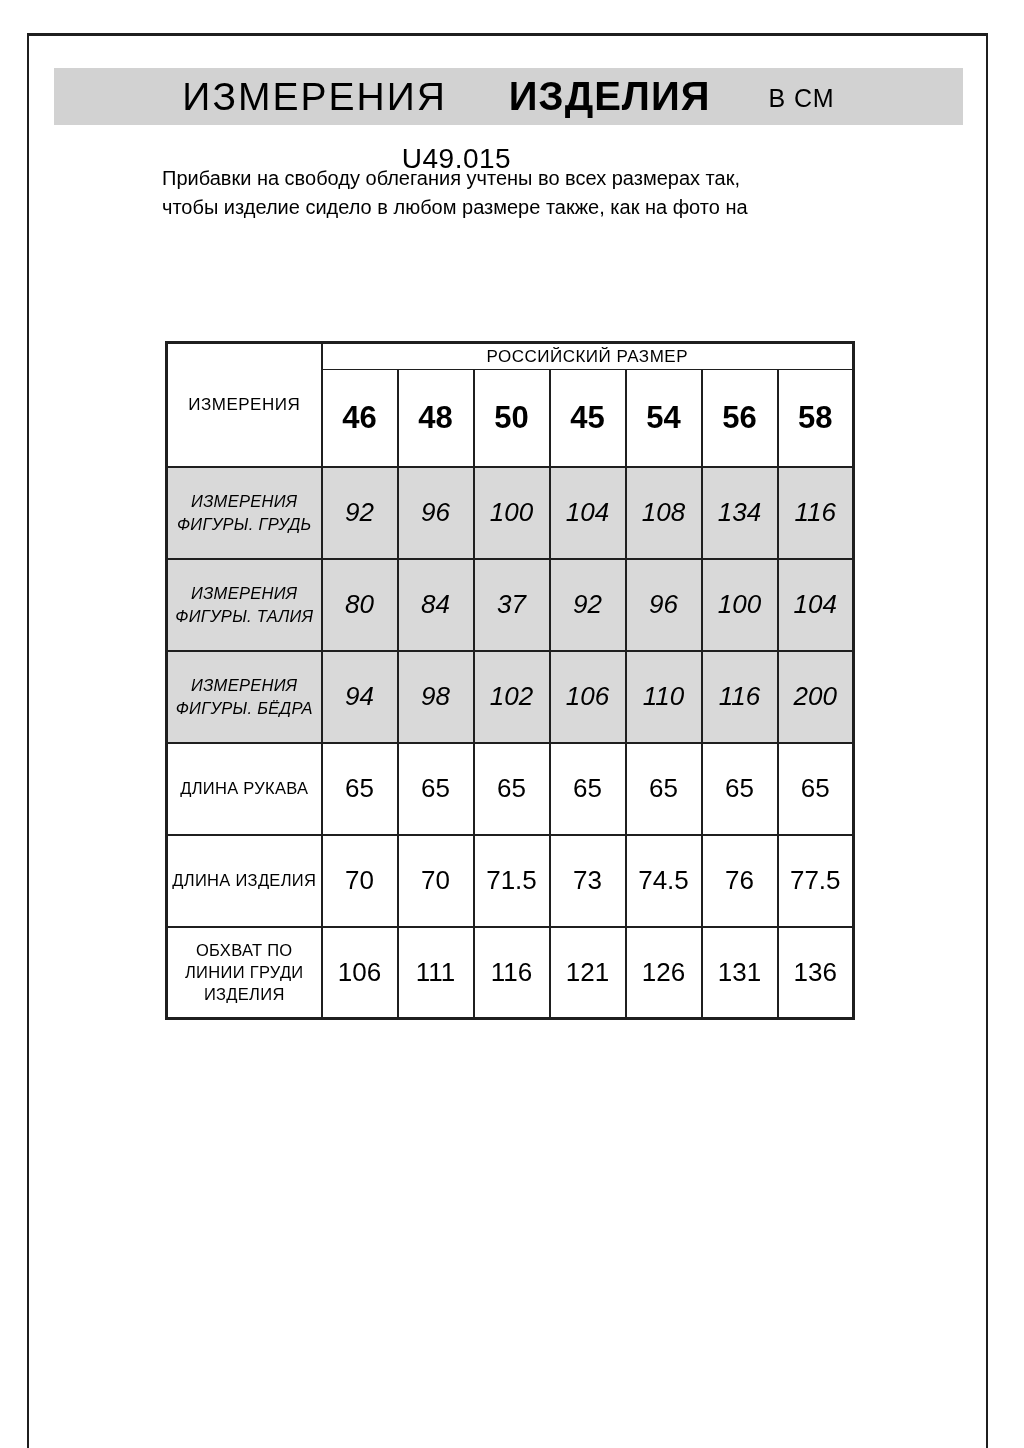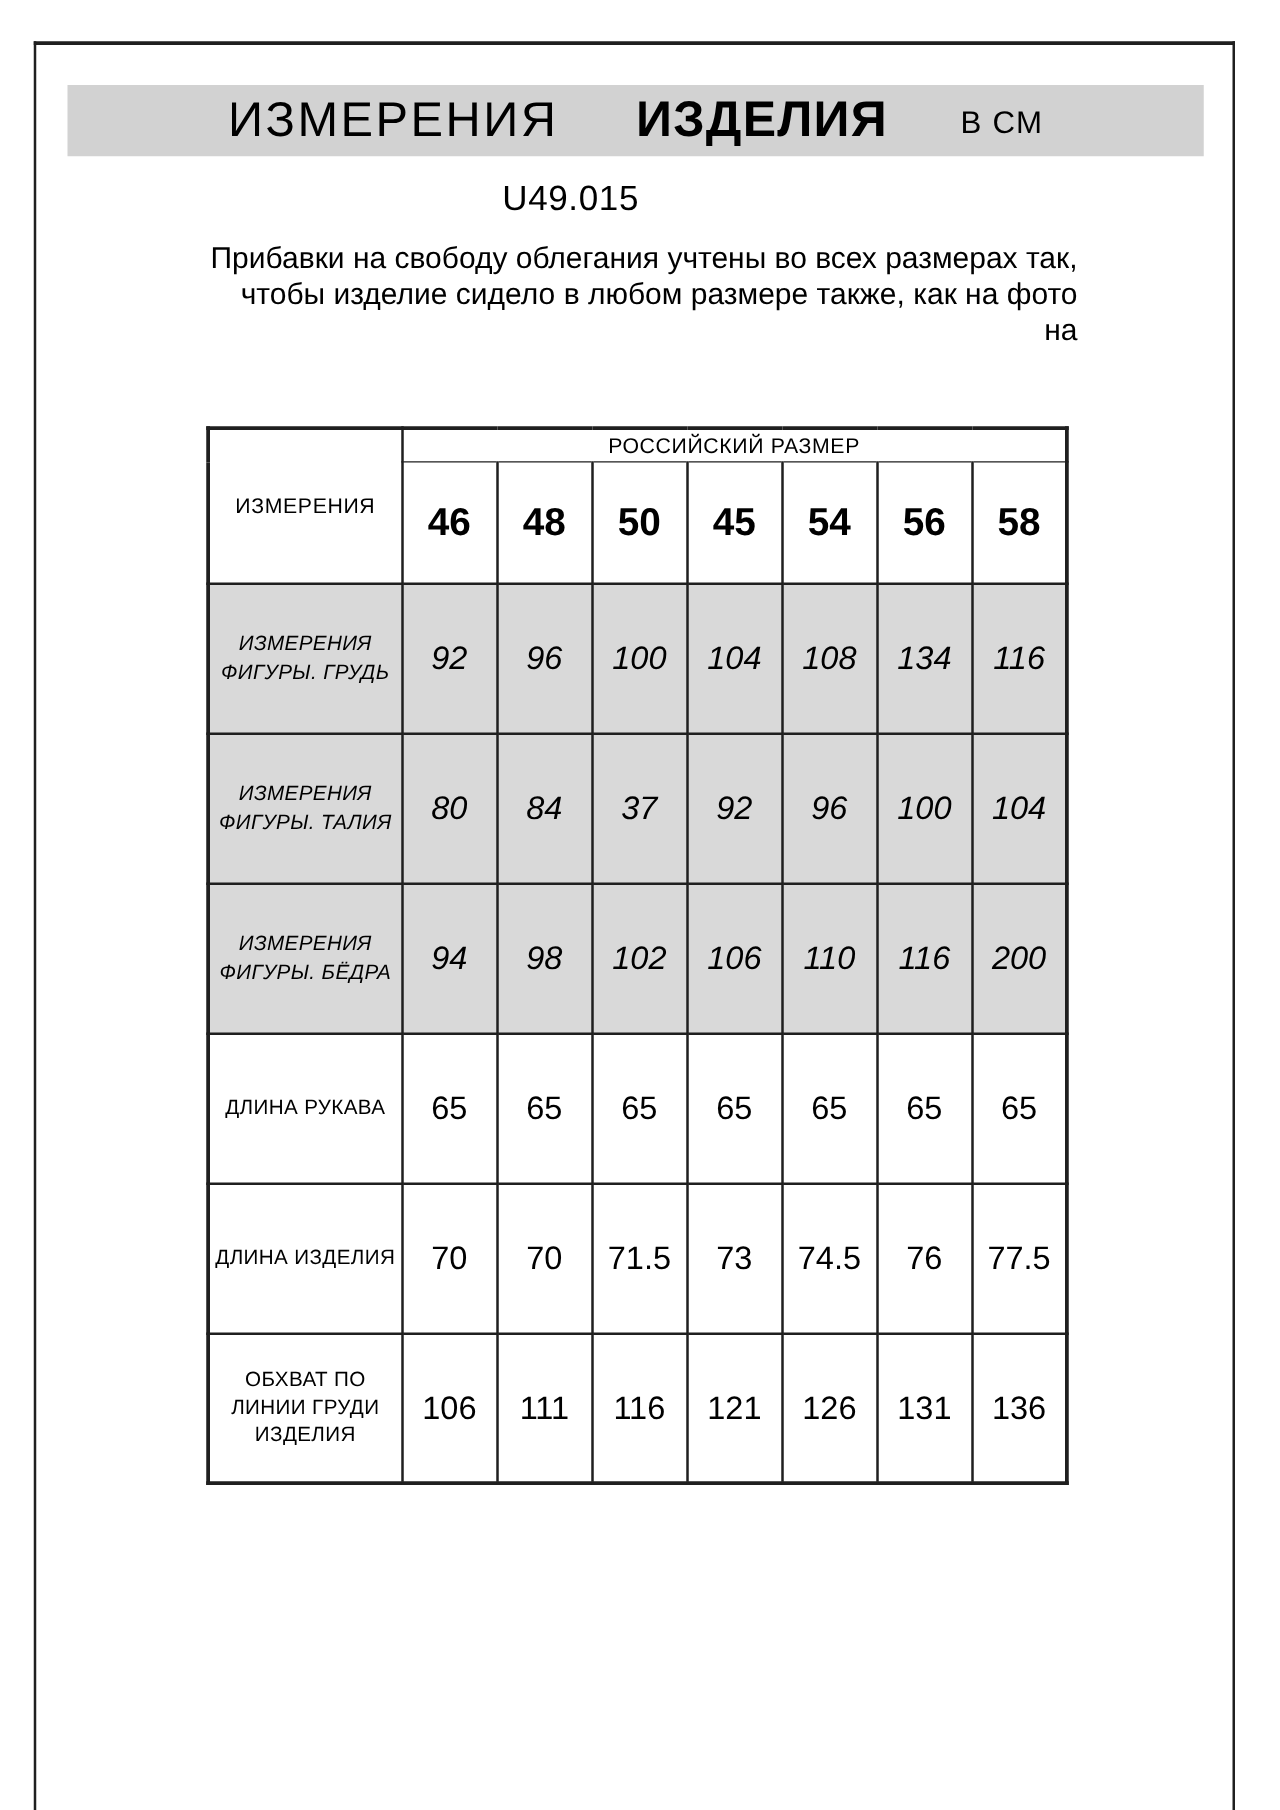--- a/index.html
+++ b/index.html
@@ -64,24 +64,24 @@
     left: 0;
     top: 143px;
     width: 913px;
     text-align: center;
     font-size: 28px;
     letter-spacing: 0.5px;
   }
   .intro-note {
     position: absolute;
     left: 162px;
-    top: 192px;
+    top: 164px;
     width: 700px;
-    text-align: right;
-    font-size: 24px;
+    text-align: left;
+    font-size: 20px;
     line-height: 29px;
   }
   
   table.size-table {
     position: absolute;
     left: 165px;
     top: 341px;
     width: 690px;
     border-collapse: collapse;
     table-layout: fixed;
@@ -105,21 +105,21 @@
     letter-spacing: 0.5px;
     height: 25px;
     border-bottom-width: 1px !important;
   }
   tr.size-row { height: 97px; }
   tr.size-row th {
     border-top-width: 1px !important;
     font-weight: bold;
     font-size: 31px;
   }
-  tbody tr { height: 120px; }
+  tbody tr { height: 92px; }
   .row-label {
     font-size: 16.5px;
     letter-spacing: 0.3px;
     line-height: 1.35;
   }
   .value-cell { font-size: 26px; }
   tr.shaded th, tr.shaded td { background: var(--row-shaded-bg, #d9d9d9); }
   tr.italic th, tr.italic td { font-style: italic; }
 </style>
 </head>

